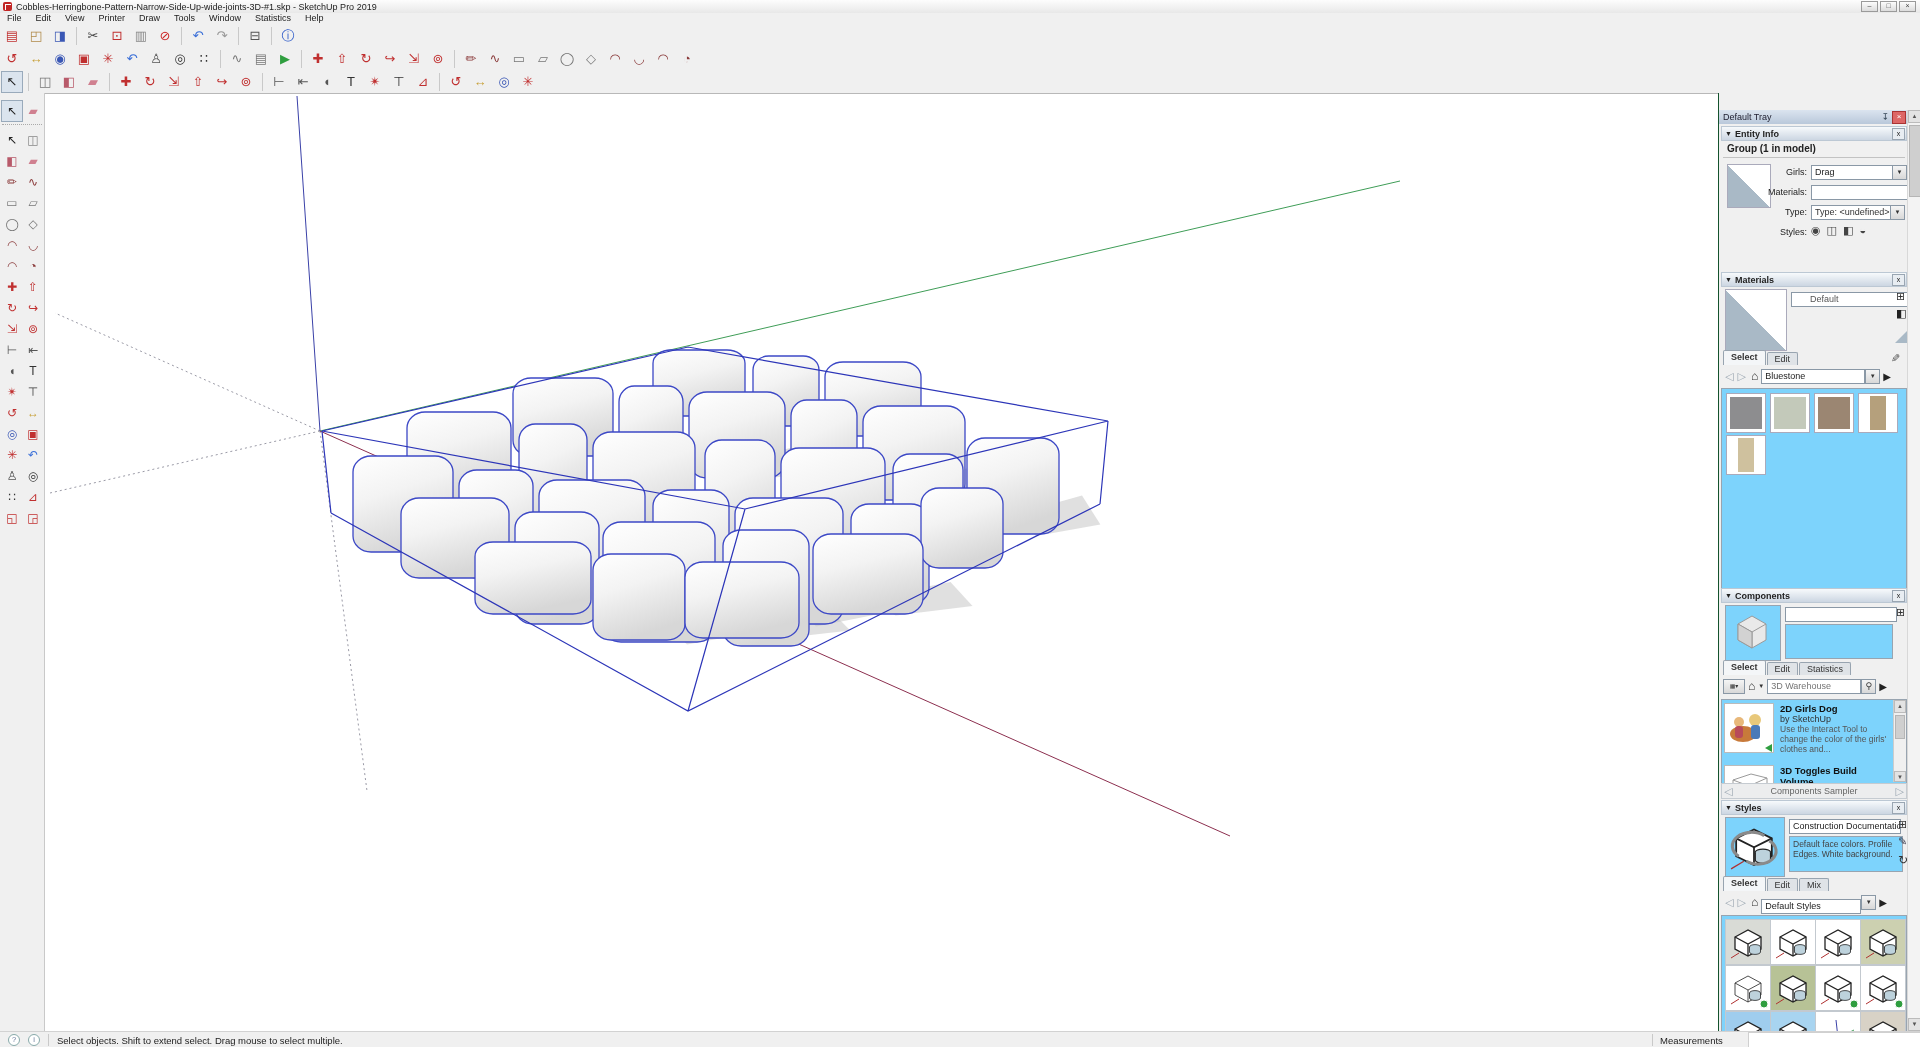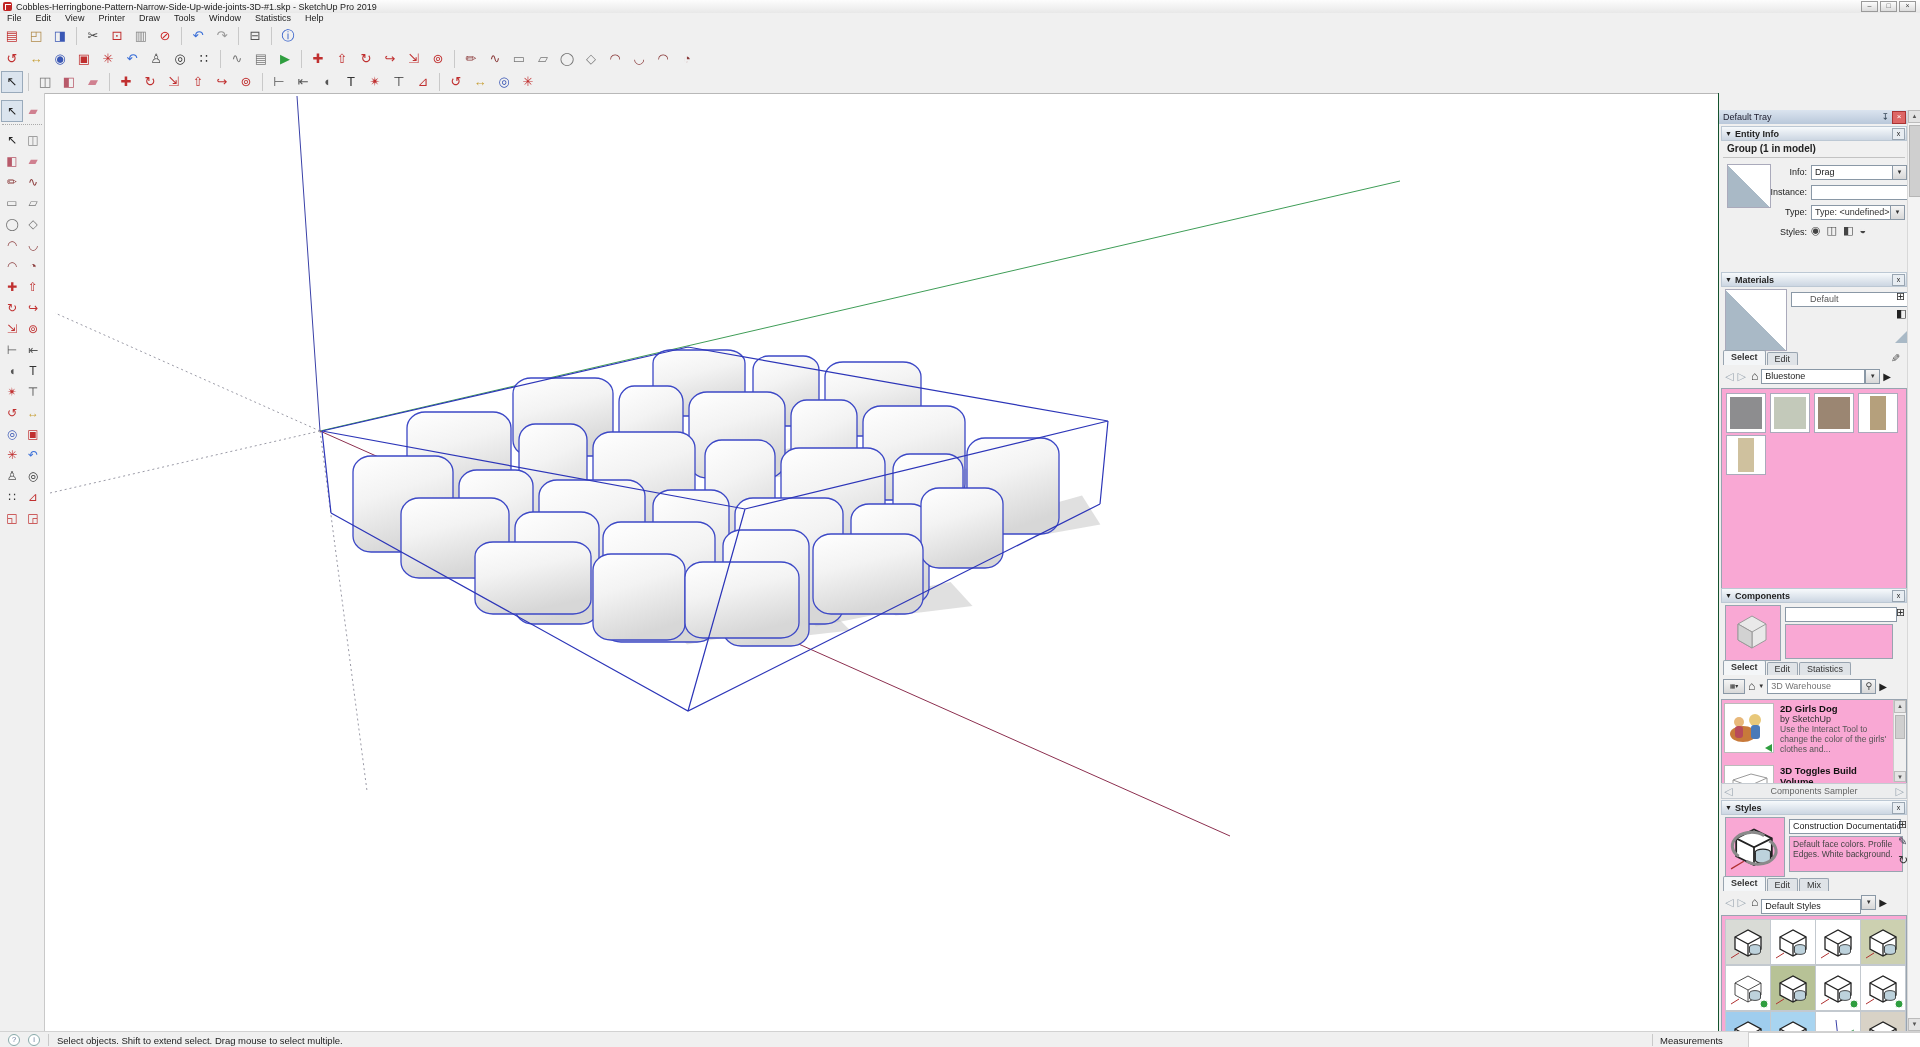--- a/index.html
+++ b/index.html
@@ -51,21 +51,21 @@
   .droparrow{width:13px;height:13px;background:linear-gradient(#f5f5f5,#d8d8d8);border:1px solid #8a98a6;
     font-size:6px;line-height:12px;text-align:center;color:#333;}
   .lbl{position:absolute;text-align:right;font-size:9px;color:#222;}
   .tabs{position:absolute;display:flex;align-items:flex-end;height:15px;}
   .tab{border:1px solid #98a4b0;border-bottom:none;background:#dfe3e7;padding:1px 7px 1px 7px;font-size:9px;
     border-radius:2px 2px 0 0;margin-right:1px;color:#333;}
   .tab.active{background:#f4f6f8;font-weight:bold;padding-bottom:3px;}
   .navrow{position:absolute;display:flex;align-items:center;height:18px;}
   .navbtn{font-size:11px;color:#8a9;margin:0 2px;color:#99a5b0;}
   .homebtn{font-size:12px;color:#333;margin:0 3px;}
-  .whitebox{background:#f9a8d4;border:1px solid #98a4b0;}
+  .whitebox{background:#7dd3fc;border:1px solid #98a4b0;}
   .swatch{position:absolute;width:38px;height:38px;background:#fff;border:1px solid #aab;display:flex;align-items:center;justify-content:center;}
   .swatch>div{width:32px;height:32px;}
   .swatch.narrow>div{width:16px;height:34px;}
   .detailbtn{font-size:10px;color:#222;margin-left:3px;}
   .comp-item-title{font-weight:bold;font-size:9.5px;color:#111;}
   .comp-item-sub{font-size:9px;color:#333;}
   .comp-item-desc{font-size:8.5px;color:#555;line-height:10px;}
   .sgrid-cell{position:absolute;width:44px;height:44px;border:1px solid #c3c9cf;background:#fff;overflow:hidden;}
   
   #statusbar{position:absolute;top:1031px;left:0;width:1920px;height:16px;background:#f0f0f0;border-top:1px solid #d2d2d2;
@@ -290,24 +290,24 @@
   </div>
 
   <div class="sect-head" style="top:33px;">
     <span class="tri">▼</span>
     <span>Entity Info</span>
     <span class="xbox">x</span>
   </div>
   <div class="abs" style="top:50px;left:8px;font-weight:bold;font-size:10px;">Group (1 in model)</div>
   <div class="abs" style="top:64px;left:4px;width:182px;border-top:1px solid #c2c2c2;"></div>
   <div class="abs thumb-tri" style="top:71px;left:8px;width:42px;height:42px;border:1px solid #aab;"></div>
-  <div class="lbl" style="top:74px;left:52px;width:36px;">Info:</div>
+  <div class="lbl" style="top:74px;left:52px;width:36px;">Girls:</div>
   <div class="abs field" style="top:72px;left:92px;width:80px;"><span>Drag</span></div>
   <div class="abs droparrow" style="top:72px;left:173px;">▼</div>
-  <div class="lbl" style="top:94px;left:40px;width:48px;">Instance:</div>
+  <div class="lbl" style="top:94px;left:40px;width:48px;">Materials:</div>
   <div class="abs field" style="top:92px;left:92px;width:92px;"><span></span></div>
   <div class="lbl" style="top:114px;left:52px;width:36px;">Type:</div>
   <div class="abs field" style="top:112px;left:92px;width:78px;color:#333;"><span>Type: &lt;undefined&gt;</span></div>
   <div class="abs droparrow" style="top:112px;left:171px;">▼</div>
   <div class="lbl" style="top:134px;left:46px;width:42px;">Styles:</div>
   <div class="abs" id="toggle-icons" style="top:131px;left:92px;display:flex;gap:6px;font-size:11px;color:#444;">
       <span>◉</span>
       <span>◫</span>
       <span>◧</span>
       <span>◒</span>

